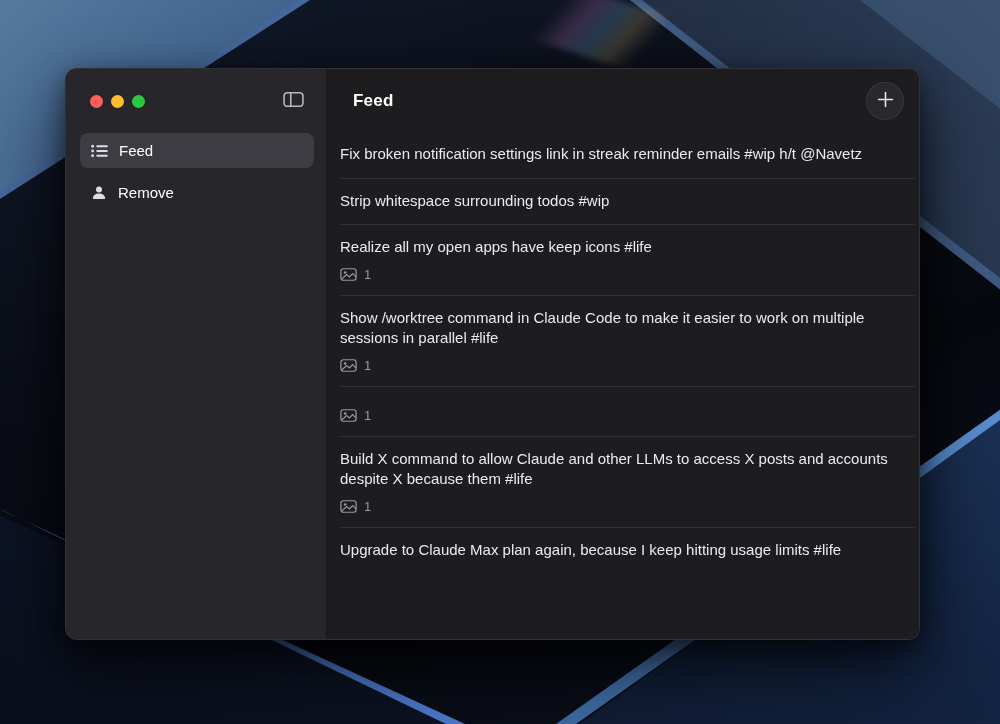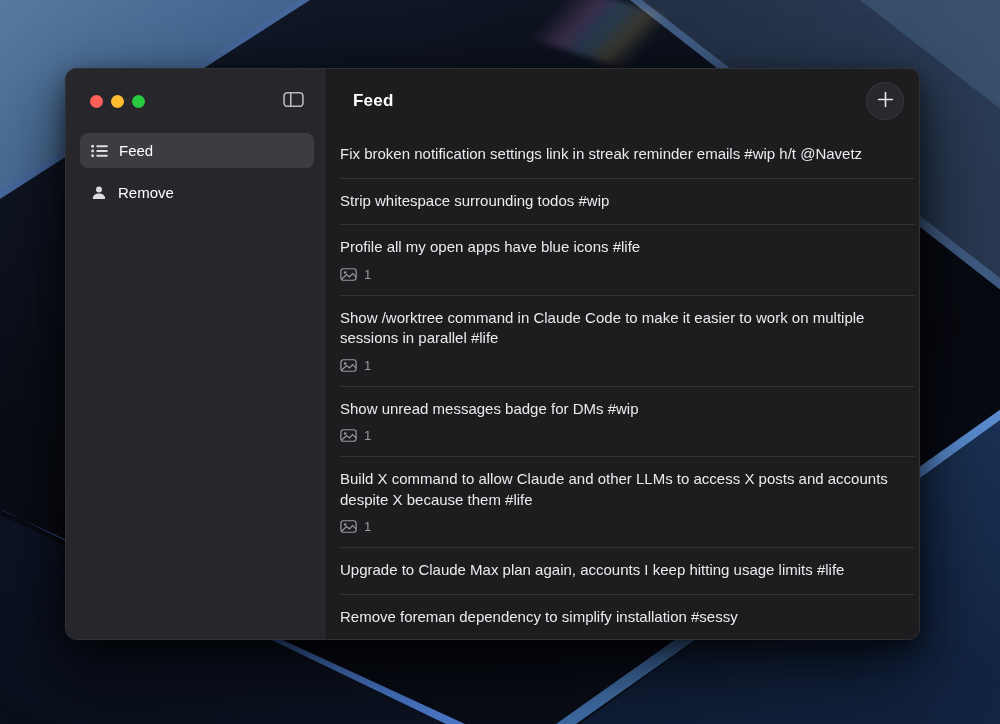--- a/index.html
+++ b/index.html
@@ -146,21 +146,21 @@
 
       <div class="feed-item" data-interactable="true">
         <div class="feed-text" data-interactable="false">Fix broken notification settings link in streak reminder emails #wip h/t @Navetz</div>
       </div>
 
       <div class="feed-item" data-interactable="true">
         <div class="feed-text" data-interactable="false">Strip whitespace surrounding todos #wip</div>
       </div>
 
       <div class="feed-item" data-interactable="true">
-        <div class="feed-text" data-interactable="false">Profile all my open apps have blue icons #life</div>
+        <div class="feed-text" data-interactable="false">Realize all my open apps have keep icons #life</div>
         <div class="feed-attach" data-interactable="false">
           <span class="attach-icon" data-interactable="false">
             <svg viewBox="0 0 18 14" width="17" height="13" fill="none" stroke="currentColor" stroke-width="1.3">
               <rect x="0.8" y="0.8" width="16.4" height="12.4" rx="2.6"></rect>
               <circle cx="5.4" cy="4.8" r="1.4" fill="currentColor" stroke="none"></circle>
               <path d="M2 11.6 L7 7 L10 9.6 L13.4 6 L17 9.6"></path>
             </svg>
           </span>
           <span data-interactable="false">1</span>
         </div>
@@ -174,21 +174,20 @@
               <rect x="0.8" y="0.8" width="16.4" height="12.4" rx="2.6"></rect>
               <circle cx="5.4" cy="4.8" r="1.4" fill="currentColor" stroke="none"></circle>
               <path d="M2 11.6 L7 7 L10 9.6 L13.4 6 L17 9.6"></path>
             </svg>
           </span>
           <span data-interactable="false">1</span>
         </div>
       </div>
 
       <div class="feed-item" data-interactable="true">
-        <div class="feed-text" data-interactable="false">Show unread messages badge for DMs #wip</div>
         <div class="feed-attach" data-interactable="false">
           <span class="attach-icon" data-interactable="false">
             <svg viewBox="0 0 18 14" width="17" height="13" fill="none" stroke="currentColor" stroke-width="1.3">
               <rect x="0.8" y="0.8" width="16.4" height="12.4" rx="2.6"></rect>
               <circle cx="5.4" cy="4.8" r="1.4" fill="currentColor" stroke="none"></circle>
               <path d="M2 11.6 L7 7 L10 9.6 L13.4 6 L17 9.6"></path>
             </svg>
           </span>
           <span data-interactable="false">1</span>
         </div>
@@ -202,22 +201,19 @@
               <rect x="0.8" y="0.8" width="16.4" height="12.4" rx="2.6"></rect>
               <circle cx="5.4" cy="4.8" r="1.4" fill="currentColor" stroke="none"></circle>
               <path d="M2 11.6 L7 7 L10 9.6 L13.4 6 L17 9.6"></path>
             </svg>
           </span>
           <span data-interactable="false">1</span>
         </div>
       </div>
 
       <div class="feed-item" data-interactable="true">
-        <div class="feed-text" data-interactable="false">Upgrade to Claude Max plan again, accounts I keep hitting usage limits #life</div>
-      </div>
-
-      <div class="feed-item" data-interactable="true">
-        <div class="feed-text" data-interactable="false">Remove foreman dependency to simplify installation #sessy</div>
-      </div>
+        <div class="feed-text" data-interactable="false">Upgrade to Claude Max plan again, because I keep hitting usage limits #life</div>
+      </div>
+
 
     </div>
   </div>
 </div>
 
 </body></html>

